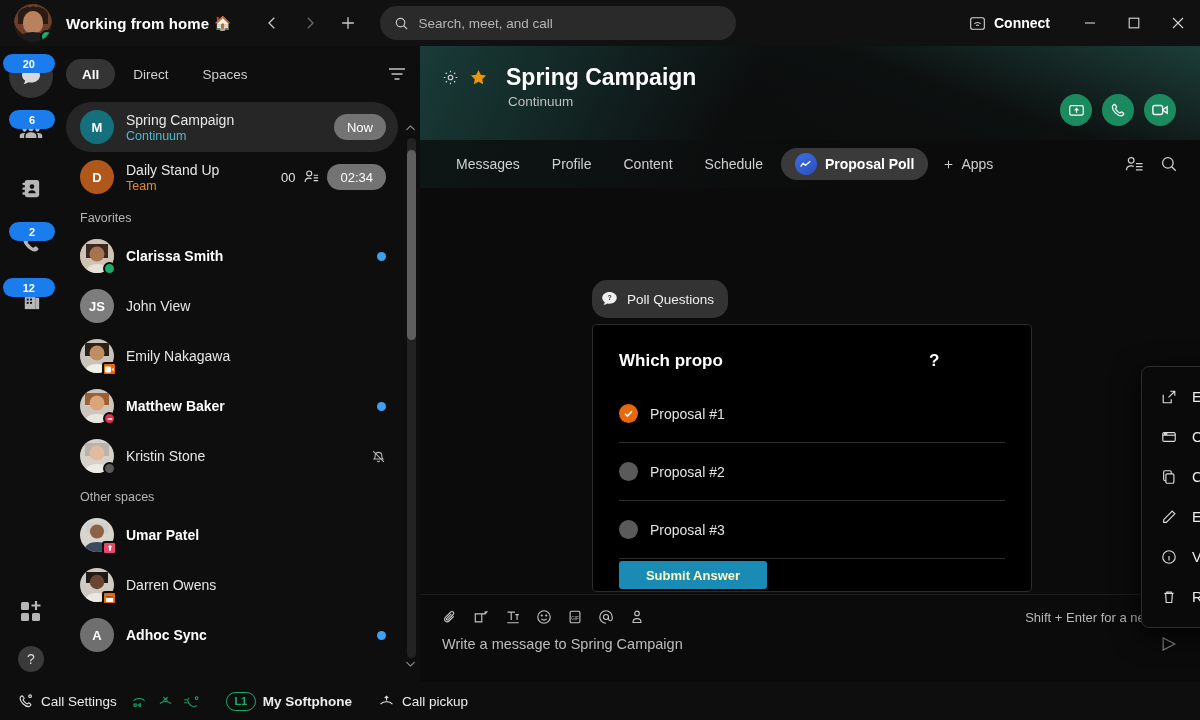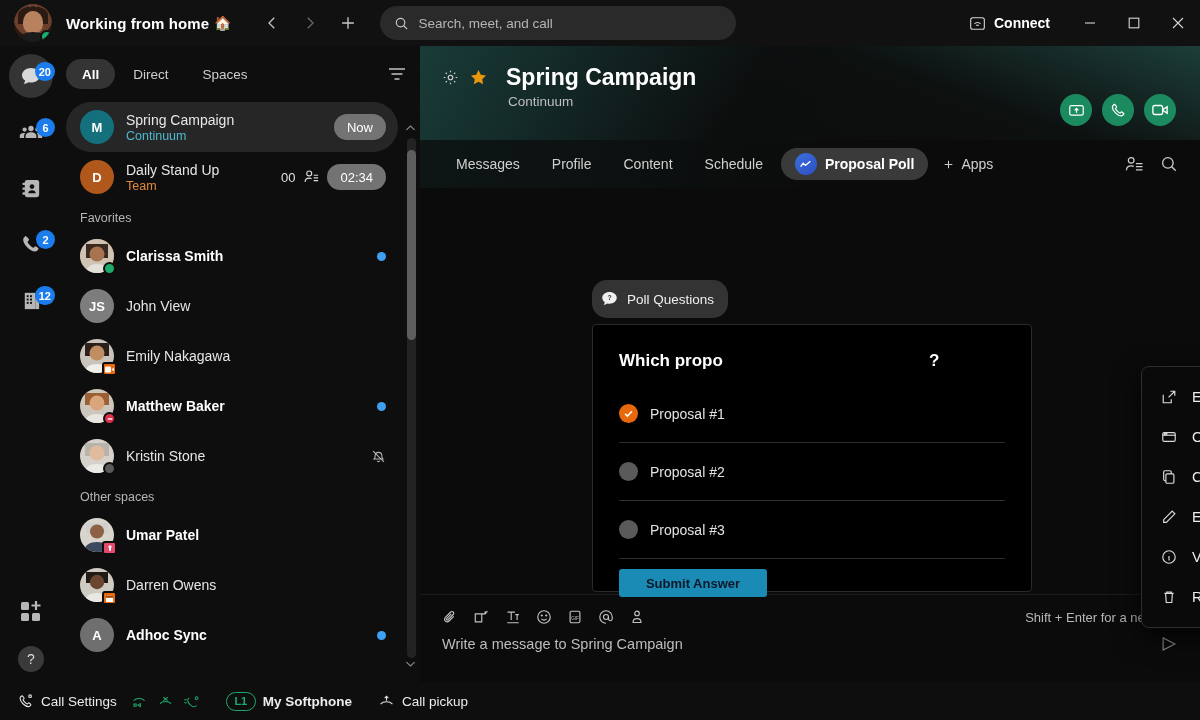--- a/index.html
+++ b/index.html
@@ -73,22 +73,22 @@
     display: flex; flex-direction: column; align-items: center;
     padding-top: 8px; position: relative;
   }
   .rail-item {
     position: relative; width: 44px; height: 44px; margin-bottom: 12px;
     display: flex; align-items: center; justify-content: center;
     border-radius: 50%; color: #cfcfcf; cursor: pointer;
   }
   .rail-item.active { background: #343434; }
   .rail-badge {
-    position: absolute; top: 8px; right: -2px;
-    min-width: 19px; height: 19px; padding: 0 4px;
+    position: absolute; top: 0px; right: -2px;
+    min-width: 19px; height: 19px; padding: 0 20px;
     border-radius: 10px; background: #1b7ced; color: #fff;
     font-size: 11px; font-weight: bold;
     display: flex; align-items: center; justify-content: center;
   }
   .rail-bottom { margin-top: auto; display: flex; flex-direction: column; align-items: center; padding-bottom: 10px; }
   .help-circle {
     width: 26px; height: 26px; border-radius: 50%; background: #3a3a3a;
     display: flex; align-items: center; justify-content: center;
     font-size: 14px; color: #dcdcdc; cursor: pointer; margin-top: 22px;
   }
@@ -194,22 +194,22 @@
     background: #000; border: 1px solid #2b2b2b; border-radius: 4px; padding: 26px 26px 0 26px;
   }
   .poll-q { font-size: 17px; font-weight: bold; color: #fff; white-space: nowrap; }
   .opt { height: 58px; display: flex; align-items: center; gap: 12px; border-bottom: 1px solid #2e2e2e; }
   .opt:last-of-type { border-bottom: none; }
   .radio { width: 19px; height: 19px; border-radius: 50%; background: #5a5a5a; flex: 0 0 19px;
            display: flex; align-items: center; justify-content: center; }
   .radio.sel { background: #e8690b; }
   .opt-lbl { font-size: 14px; color: #e2e2e2; }
   .submit {
-    margin-top: 10px; width: 148px; height: 28px; border-radius: 3px; background: #1a8bb5;
-    color: #0f172a; font-size: 13px; font-weight: bold;
+    margin-top: 2px; width: 148px; height: 28px; border-radius: 3px; background: #1a8bb5;
+    color: #fef9c3; font-size: 13px; font-weight: bold;
     display: flex; align-items: center; justify-content: center; cursor: pointer;
   }
 
   
   .ctxmenu {
     position: absolute; left: 721px; top: 178px; width: 188px;
     background: #0a0a0a; border: 1px solid #2d2d2d; border-radius: 8px;
     padding: 10px 0; z-index: 40;
     box-shadow: 0 8px 28px rgba(0,0,0,.8);
   }

